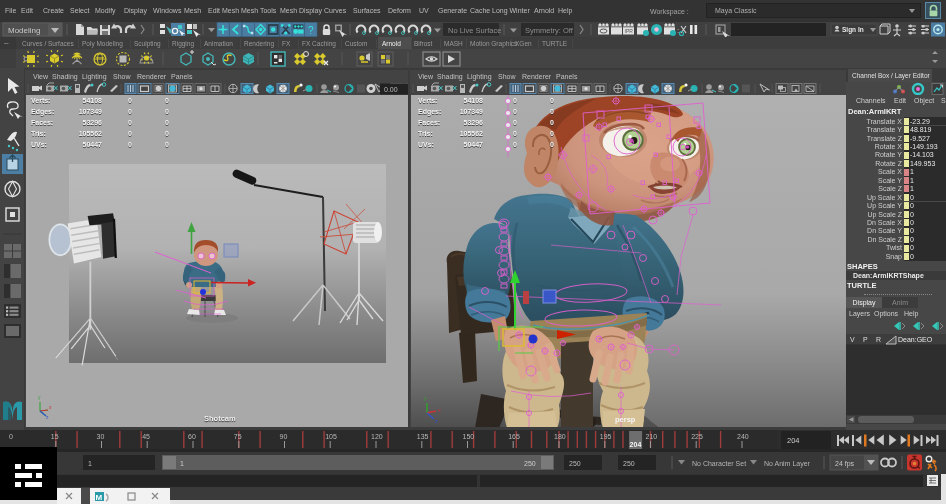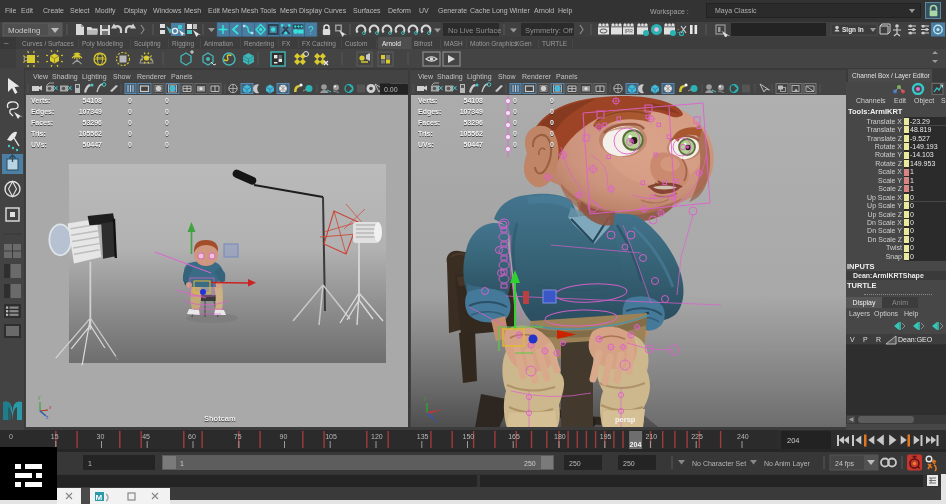--- a/index.html
+++ b/index.html
@@ -936,21 +936,21 @@
       <circle cx="72" cy="7" r="5" fill="none" stroke="#35c8c8" stroke-width="2.4"></circle>
       <circle cx="72" cy="7" r="2" fill="#e86ad8"></circle>
       <rect x="86" y="1.5" width="11" height="11" fill="#3a3a3a" stroke="#777" stroke-width="0.8"></rect>
       <path d="M88 10 l3 -4 l2 2 l3 -5" stroke="#35c8c8" stroke-width="1.2" fill="none"></path>
       <path d="M94 3 h2.5 v2.5" stroke="#ccc" fill="none"></path>
     </svg>
 <span class="lbl" style="left:10px;top:29px">Channels</span>
 <span class="lbl" style="left:48px;top:29px">Edit</span>
 <span class="lbl" style="left:68px;top:29px">Object</span>
 <span class="lbl" style="left:95px;top:29px">Show</span>
-<div style="position:absolute;left:2px;top:39px;font-size:7.5px;font-weight:bold;color:#f0f0f0">Tools:ArmIKRT</div>
+<div style="position:absolute;left:2px;top:39px;font-size:7.5px;font-weight:bold;color:#f0f0f0">Dean:ArmIKRT</div>
 <div style="position:absolute;left:58px;top:49.0px;width:42px;height:8.45px;background:#2b2b2b"></div>
 <div style="position:absolute;left:58px;top:49.8px;width:4.5px;height:7px;background:#e9e9a0"></div>
 <span class="lbl" style="right:44px;top:49.6px">Translate X</span>
 <span class="lbl" style="left:64px;top:49.6px;color:#e8e8e8">-23.29</span>
 <div style="position:absolute;left:58px;top:57.5px;width:42px;height:8.45px;background:#2b2b2b"></div>
 <div style="position:absolute;left:58px;top:58.2px;width:4.5px;height:7px;background:#e9e9a0"></div>
 <span class="lbl" style="right:44px;top:58.1px">Translate Y</span>
 <span class="lbl" style="left:64px;top:58.1px;color:#e8e8e8">48.819</span>
 <div style="position:absolute;left:58px;top:65.9px;width:42px;height:8.45px;background:#2b2b2b"></div>
 <div style="position:absolute;left:58px;top:66.7px;width:4.5px;height:7px;background:#e9e9a0"></div>
@@ -1005,21 +1005,21 @@
 <span class="lbl" style="right:44px;top:167.9px">Dn Scale Z</span>
 <span class="lbl" style="left:64px;top:167.9px;color:#e8e8e8">0</span>
 <div style="position:absolute;left:58px;top:175.8px;width:42px;height:8.45px;background:#2b2b2b"></div>
 <div style="position:absolute;left:58px;top:176.6px;width:4.5px;height:7px;background:#e9e9a0"></div>
 <span class="lbl" style="right:44px;top:176.3px">Twist</span>
 <span class="lbl" style="left:64px;top:176.3px;color:#e8e8e8">0</span>
 <div style="position:absolute;left:58px;top:184.2px;width:42px;height:8.45px;background:#2b2b2b"></div>
 <div style="position:absolute;left:58px;top:185.0px;width:4.5px;height:7px;background:#e9e9a0"></div>
 <span class="lbl" style="right:44px;top:184.8px">Snap</span>
 <span class="lbl" style="left:64px;top:184.8px;color:#e8e8e8">0</span>
-<div style="position:absolute;left:1px;top:194px;font-size:7.5px;font-weight:bold;color:#f0f0f0">INPUTS</div>
+<div style="position:absolute;left:1px;top:194px;font-size:7.5px;font-weight:bold;color:#f0f0f0">SHAPES</div>
 <div style="position:absolute;left:0;top:203px;width:100px;height:9px;background:#3a3a3a"></div>
 <div style="position:absolute;left:7px;top:204px;font-size:7px;font-weight:bold;color:#e8e8e8">Dean:ArmIKRTShape</div>
 <div style="position:absolute;left:1px;top:213px;font-size:7.5px;font-weight:bold;color:#f0f0f0">TURTLE</div>
 <div style="position:absolute;left:18px;top:226px;width:68px;border-top:1px dotted #888"></div>
 <div style="position:absolute;left:0;top:229px;width:36px;height:11px;background:#565656;font-size:7px;color:#f2f2f2;text-align:center;line-height:11px">Display</div>
 <div style="position:absolute;left:36px;top:229px;width:36px;height:11px;background:#3c3c3c;font-size:7px;color:#8a8a8a;text-align:center;line-height:11px">Anim</div>
 <span class="lbl" style="left:3px;top:242px">Layers</span>
 <span class="lbl" style="left:28px;top:242px">Options</span>
 <span class="lbl" style="left:58px;top:242px">Help</span>
 <svg class="a" style="left:0;top:252px" width="100" height="12">

